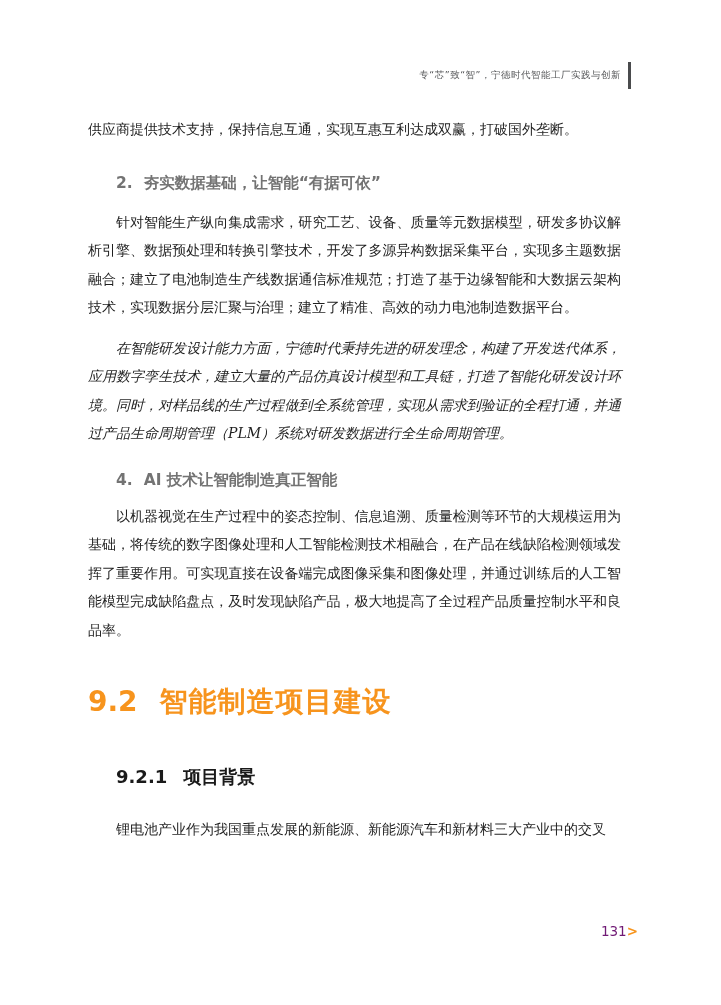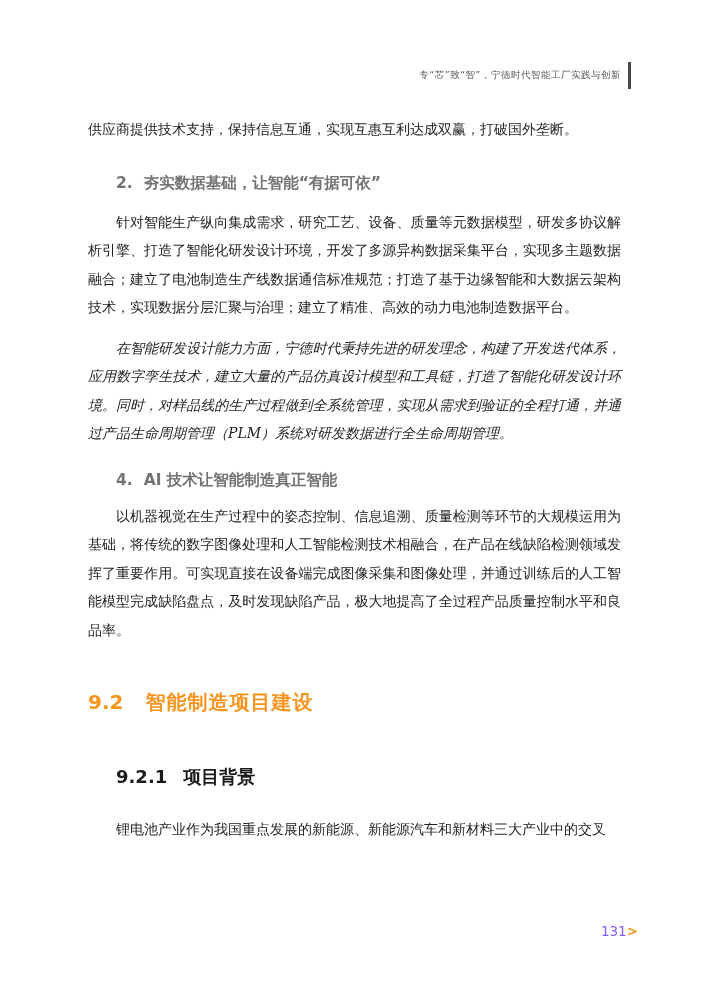--- a/index.html
+++ b/index.html
@@ -70,21 +70,21 @@
   .mt-h2   { margin-top: 28px; }
   .mt-p2   { margin-top: 14px; }
   .mt-h3   { margin-top: 22px; }
   .mt-p3   { margin-top: 12px; font-style: italic; }
   .mt-h4   { margin-top: 21px; }
   .mt-p4   { margin-top: 11px; }
 
   .section-heading {
     margin: 41px 0 0 0;
     font-family: "DejaVu Sans", "Liberation Sans", sans-serif;
-    font-size: 20px;
+    font-size: 28px;
     font-weight: bold;
     line-height: 34px;
     color: #f7941d;
     letter-spacing: 1px;
   }
   .section-heading .num {
     margin-right: 22px;
     letter-spacing: 0;
   }
   .subsection-heading {
@@ -104,21 +104,21 @@
   
   .page-footer {
     position: absolute;
     top: 921px;
     right: 83px;
     font-family: "DejaVu Sans", "Liberation Sans", sans-serif;
     font-size: 13.5px;
     line-height: 20px;
   }
   .page-footer .folio {
-    color: #8b5cf6;
+    color: #701a75;
   }
   .page-footer .folio-arrow {
     color: #f7941d;
     font-weight: bold;
   }
 </style>
 </head>
 <body>
 
 <div class="page">
@@ -128,21 +128,21 @@
     <span class="rh-bar"></span>
   </div>
 
   <div class="content">
 
     <p class="body-para">供应商提供技术支持，保持信息互通，实现互惠互利达成双赢，打破国外垄断。</p>
 
     <h3 class="sub-heading mt-h2">
       <span class="num">2.</span><span>夯实数据基础，让智能“有据可依”</span>
     </h3>
-    <p class="body-para indent mt-p2">针对智能生产纵向集成需求，研究工艺、设备、质量等元数据模型，研发多协议解析引擎、打造了智能化研发设计环境，开发了多源异构数据采集平台，实现多主题数据融合；建立了电池制造生产线数据通信标准规范；打造了基于边缘智能和大数据云架构技术，实现数据分层汇聚与治理；建立了精准、高效的动力电池制造数据平台。</p>
+    <p class="body-para indent mt-p2">针对智能生产纵向集成需求，研究工艺、设备、质量等元数据模型，研发多协议解析引擎、数据预处理和转换引擎技术，开发了多源异构数据采集平台，实现多主题数据融合；建立了电池制造生产线数据通信标准规范；打造了基于边缘智能和大数据云架构技术，实现数据分层汇聚与治理；建立了精准、高效的动力电池制造数据平台。</p>
 
     <p class="body-para indent mt-p3">在智能研发设计能力方面，宁德时代秉持先进的研发理念，构建了开发迭代体系，应用数字孪生技术，建立大量的产品仿真设计模型和工具链，打造了智能化研发设计环境。同时，对样品线的生产过程做到全系统管理，实现从需求到验证的全程打通，并通过产品生命周期管理（PLM）系统对研发数据进行全生命周期管理。</p>
 
     <h3 class="sub-heading mt-h4">
       <span class="num">4.</span><span>AI 技术让智能制造真正智能</span>
     </h3>
     <p class="body-para indent mt-p4">以机器视觉在生产过程中的姿态控制、信息追溯、质量检测等环节的大规模运用为基础，将传统的数字图像处理和人工智能检测技术相融合，在产品在线缺陷检测领域发挥了重要作用。可实现直接在设备端完成图像采集和图像处理，并通过训练后的人工智能模型完成缺陷盘点，及时发现缺陷产品，极大地提高了全过程产品质量控制水平和良品率。</p>
 
     <h1 class="section-heading">
       <span class="num">9.2</span><span>智能制造项目建设</span>

